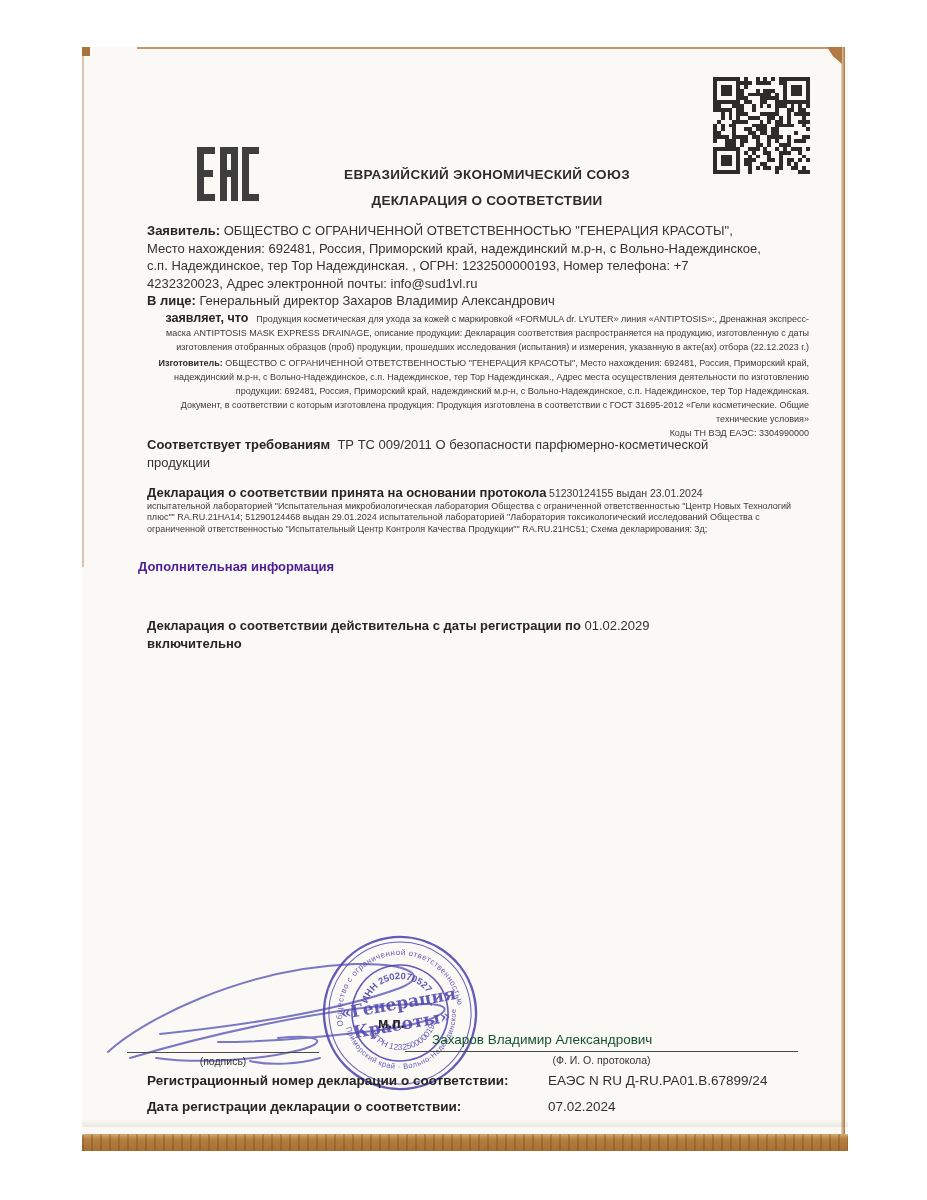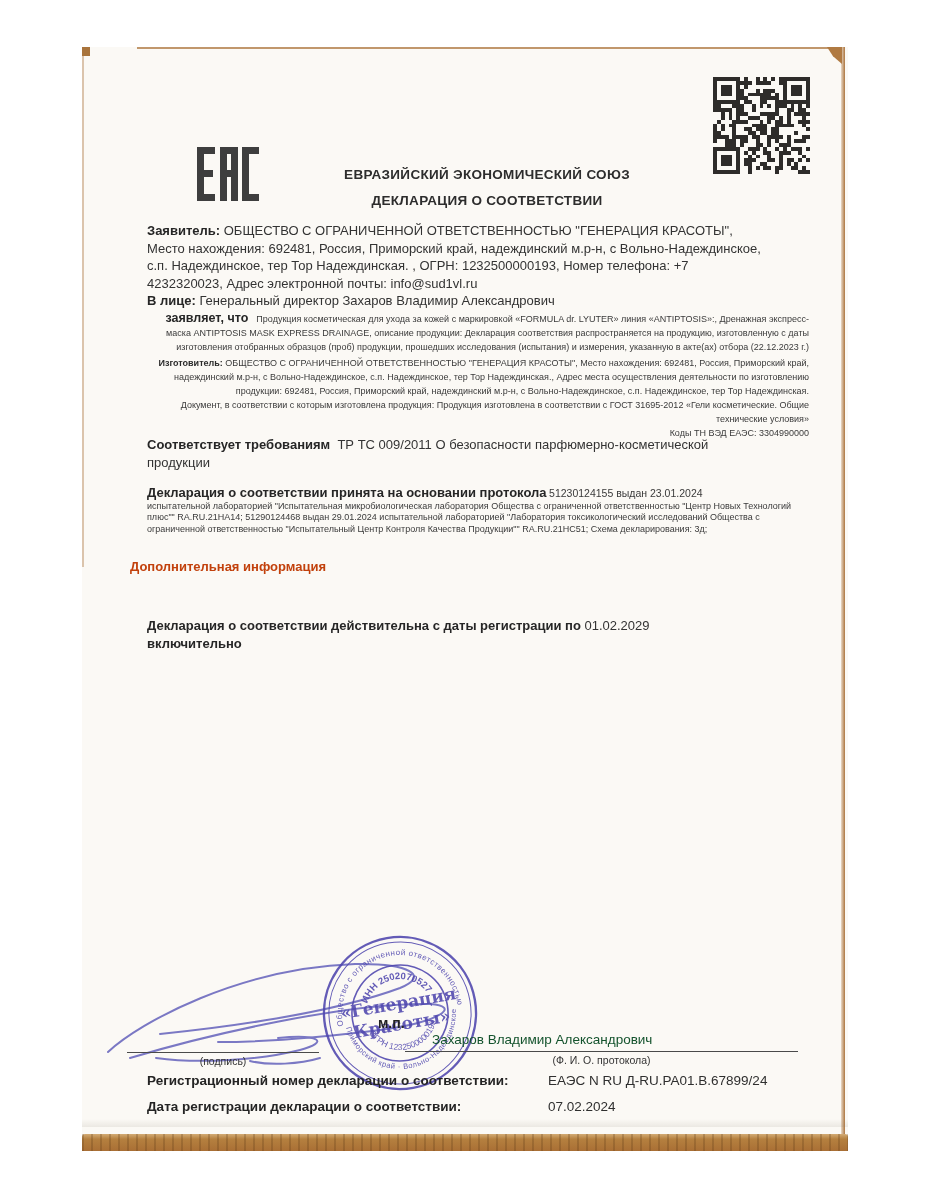--- a/index.html
+++ b/index.html
@@ -49,21 +49,21 @@
 
   .declare { left:65px; top:264px; width:662px; font-size:9px; line-height:14px; color:#3a3a3a;text-align:right; }
   .declare-label { font-weight:bold; font-size:12.5px; color:#262626; margin-right:8px; }
   .small-block { margin-top:2px; }
   .small-block b { color:#2b2b2b; }
 
   .conforms { left:65px; top:389px; width:602px; }
   .basis { left:65px; top:440px; width:664px; font-size:9px; line-height:11.6px; color:#3a3a3a; }
   .basis-label { font-weight:bold; font-size:13px; color:#262626; }
   .basis-value { font-size:10.5px; }
-  .additional { left:48px; top:511px; font-weight:bold; font-size:13px; color:#c2410c; }
+  .additional { left:56px; top:511px; font-weight:bold; font-size:13px; color:#4c1d95; }
   .validity { left:65px; top:570px; width:650px; }
   .validity .blockline { display:block; font-weight:bold; color:#262626; }
 
   
   .sig-svg { position:absolute; left:18px; top:883px; }
   .stamp-svg { position:absolute; left:236px; top:884px; opacity:.88; }
   .mp { position:absolute; left:296px; top:968px; font-weight:bold; font-size:14px; color:#222; }
   .rule { position:absolute; border-top:1.6px solid #4a4a4a; }
   .sign-rule { left:45px; top:1005px; width:192px; }
   .name-rule { left:323px; top:1004px; width:393px; }

